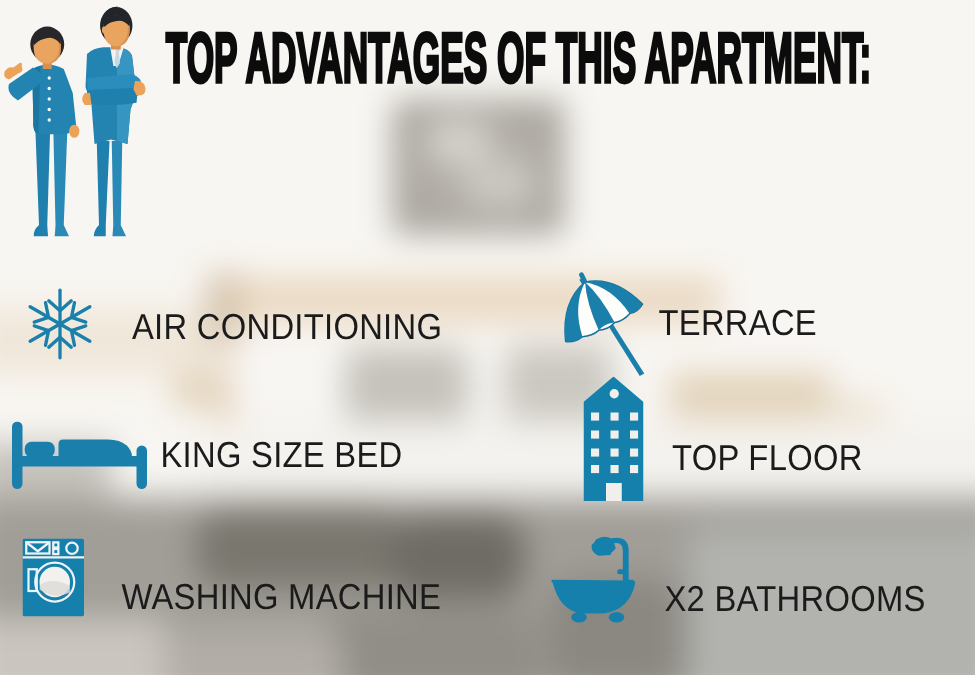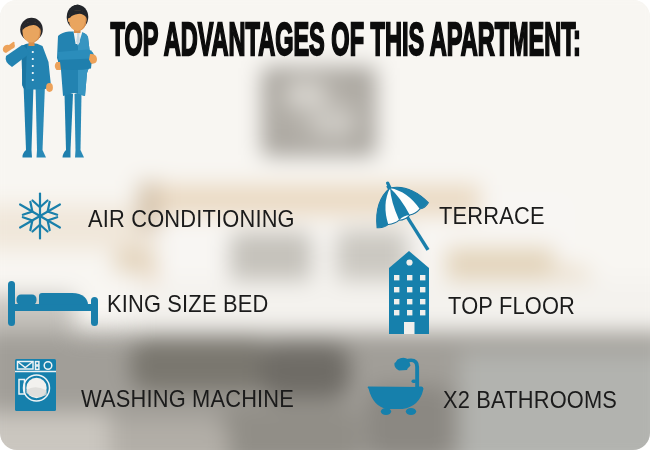--- a/index.html
+++ b/index.html
@@ -1,16 +1,16 @@
 <!DOCTYPE html>
 <html><head>
 <meta charset="utf-8">
 <style>
   html,body{margin:0;padding:0;}
-  #stage{position:relative;width:650px;height:450px;overflow:hidden;background:#f7f5f1;font-family:"Liberation Sans",sans-serif;border-radius:17px;}
+  #stage{position:relative;width:650px;height:450px;overflow:hidden;background:#f7f5f1;font-family:"Liberation Sans",sans-serif;}
   .bgwrap{position:absolute;left:-20px;top:-20px;width:690px;height:490px;filter:blur(11px);}
   .blob{position:absolute;}
   .label{position:absolute;color:#1b1b1b;font-size:24px;line-height:24px;letter-spacing:0.2px;white-space:nowrap;transform:scaleX(0.91);transform-origin:0 0;}
 </style>
 </head>
 <body>
 <div id="stage">
 
   <div class="bgwrap">
 

